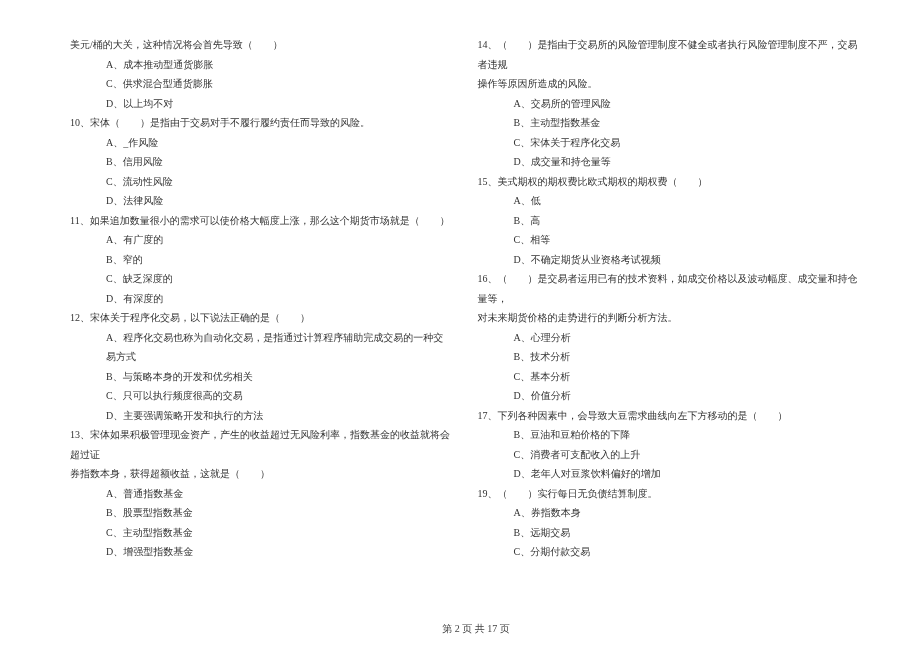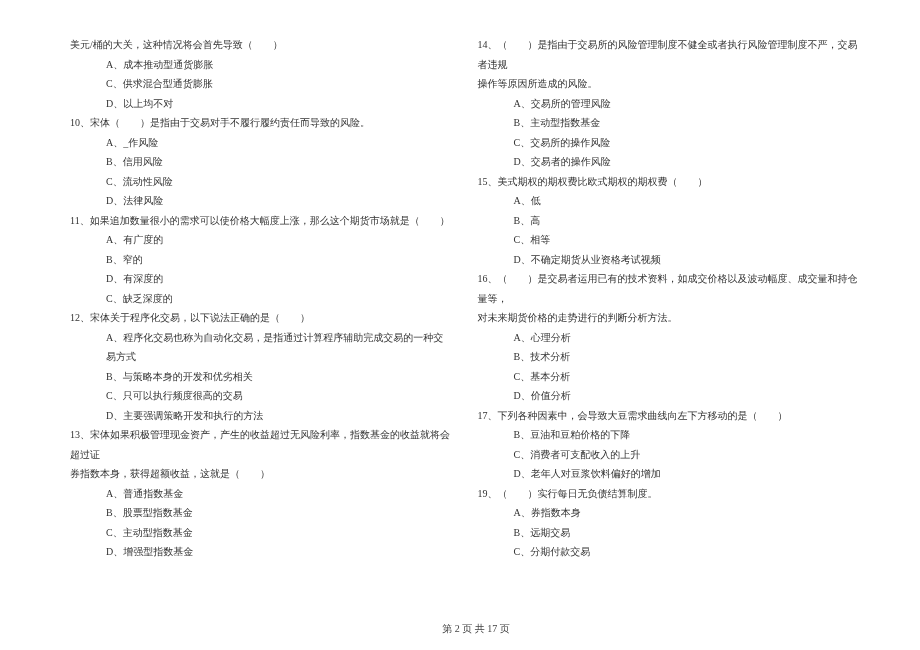--- a/index.html
+++ b/index.html
@@ -48,44 +48,44 @@
 
     <div class="stem">10、宋体（　　）是指由于交易对手不履行履约责任而导致的风险。</div>
     <div class="opt">A、_作风险</div>
     <div class="opt">B、信用风险</div>
     <div class="opt">C、流动性风险</div>
     <div class="opt">D、法律风险</div>
 
     <div class="stem">11、如果追加数量很小的需求可以使价格大幅度上涨，那么这个期货市场就是（　　）</div>
     <div class="opt">A、有广度的</div>
     <div class="opt">B、窄的</div>
+    <div class="opt">C、缺乏深度的</div>
     <div class="opt">D、有深度的</div>
-    <div class="opt">C、缺乏深度的</div>
 
     <div class="stem">12、宋体关于程序化交易，以下说法正确的是（　　）</div>
     <div class="opt">A、程序化交易也称为自动化交易，是指通过计算程序辅助完成交易的一种交易方式</div>
     <div class="opt">B、与策略本身的开发和优劣相关</div>
     <div class="opt">C、只可以执行频度很高的交易</div>
     <div class="opt">D、主要强调策略开发和执行的方法</div>
 
     <div class="stem">13、宋体如果积极管理现金资产，产生的收益超过无风险利率，指数基金的收益就将会超过证</div>
     <div class="stem">券指数本身，获得超额收益，这就是（　　）</div>
     <div class="opt">A、普通指数基金</div>
     <div class="opt">B、股票型指数基金</div>
     <div class="opt">C、主动型指数基金</div>
     <div class="opt">D、增强型指数基金</div>
   </div>
 
   <div class="col">
     <div class="stem">14、（　　）是指由于交易所的风险管理制度不健全或者执行风险管理制度不严，交易者违规</div>
     <div class="stem">操作等原因所造成的风险。</div>
     <div class="opt">A、交易所的管理风险</div>
     <div class="opt">B、主动型指数基金</div>
-    <div class="opt">C、交易所的操作风险</div>
-    <div class="opt">D、交易者的操作风险</div>
+    <div class="opt">C、宋体关于程序化交易</div>
+    <div class="opt">D、成交量和持仓量等</div>
 
     <div class="stem">15、美式期权的期权费比欧式期权的期权费（　　）</div>
     <div class="opt">A、低</div>
     <div class="opt">B、高</div>
     <div class="opt">C、相等</div>
     <div class="opt">D、不确定期货从业资格考试视频</div>
 
     <div class="stem">16、（　　）是交易者运用已有的技术资料，如成交价格以及波动幅度、成交量和持仓量等，</div>
     <div class="stem">对未来期货价格的走势进行的判断分析方法。</div>
     <div class="opt">A、心理分析</div>

